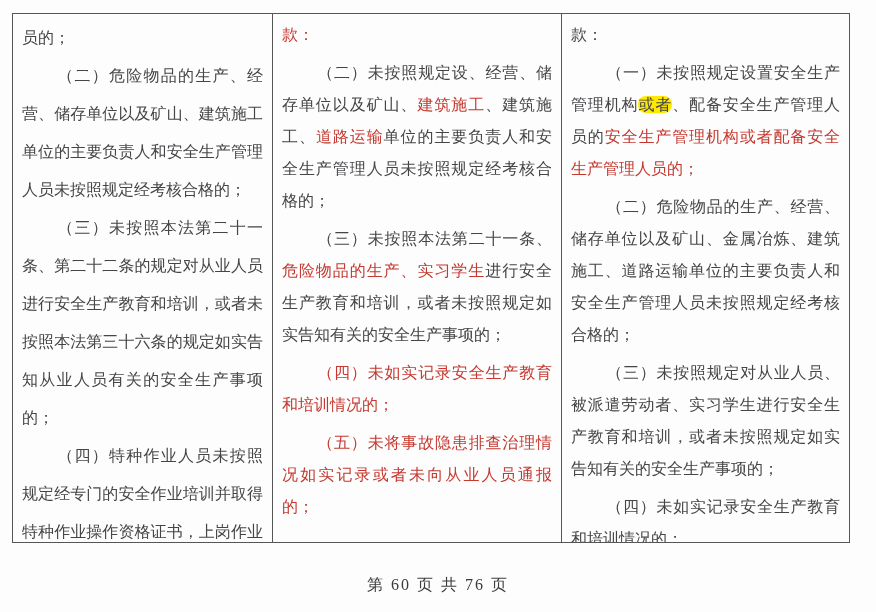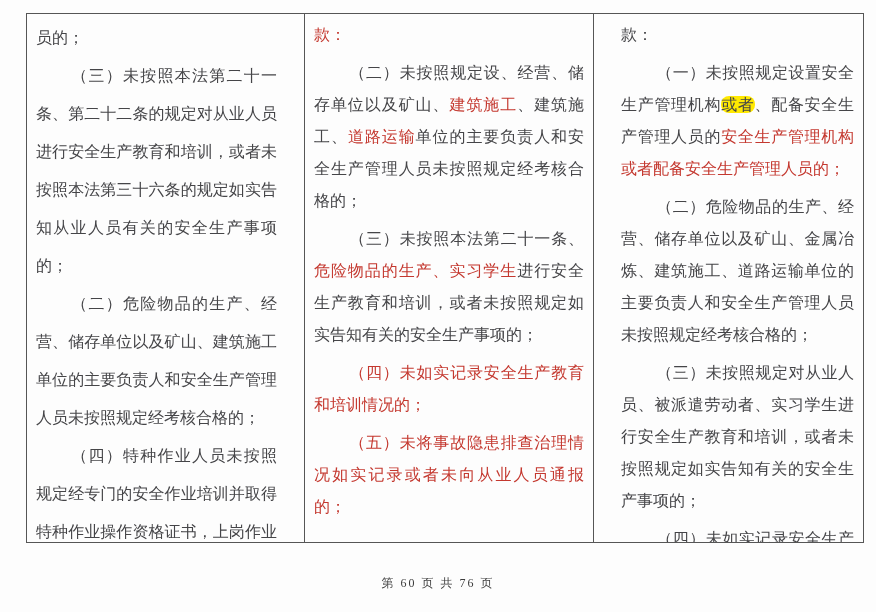--- a/index.html
+++ b/index.html
@@ -5,29 +5,28 @@
   * { margin: 0; padding: 0; box-sizing: border-box; }
   html, body { width: 876px; height: 612px; }
   body {
     position: relative;
     background: #fdfdfd;
     font-family: "Liberation Serif", "DejaVu Serif", serif;
     overflow: hidden;
   }
   .law-table {
     position: absolute;
-    left: 26px;
+    left: 12px;
     top: 13px;
     width: 838px;
     height: 530px;
     display: flex;
     border: 1px solid var(--border, #565656);
     background: #fdfdfd;
     overflow: hidden;
-    gap: 18px;
   }
   .col {
     height: 100%;
     padding: 5px 9px 0 9px;
     color: var(--text, #454548);
     text-align: justify;
     overflow: hidden;
   }
   .col-0 {
     width: 259px;
@@ -52,33 +51,33 @@
   .para.indent { text-indent: 2.2em; }
   .run.black { color: var(--text, #454548); }
   .run.red { color: var(--red, #c4382f); }
   .run.hl { background: var(--highlight, #ffe900); border-radius: 8px; }
   .page-footer {
     position: absolute;
     left: 0;
     right: 0;
     top: 575px;
     text-align: center;
-    font-size: 12px;
+    font-size: 16px;
     letter-spacing: 2px;
     color: #3c3c3c;
   }
 </style>
 </head>
 <body>
 
 <div class="law-table">
   <div class="col col-0" id="col-0">
       <p class="para"><span class="run black">员的；</span></p>
+      <p class="para indent"><span class="run black">（二）危险物品的生产、经营、储存单位以及矿山、建筑施工单位的主要负责人和安全生产管理人员未按照规定经考核合格的；</span></p>
       <p class="para indent"><span class="run black">（三）未按照本法第二十一条、第二十二条的规定对从业人员进行安全生产教育和培训，或者未按照本法第三十六条的规定如实告知从业人员有关的安全生产事项的；</span></p>
-      <p class="para indent"><span class="run black">（二）危险物品的生产、经营、储存单位以及矿山、建筑施工单位的主要负责人和安全生产管理人员未按照规定经考核合格的；</span></p>
       <p class="para indent"><span class="run black">（四）特种作业人员未按照规定经专门的安全作业培训并取得特种作业操作资格证书，上岗作业的。</span></p>
     </div>
   <div class="col col-1" id="col-1">
       <p class="para"><span class="run red">款：</span></p>
       <p class="para indent"><span class="run black">（二）未按照规定设、经营、储存单位以及矿山、</span><span class="run red">建筑施工</span><span class="run black">、建筑施工、</span><span class="run red">道路运输</span><span class="run black">单位的主要负责人和安全生产管理人员未按照规定经考核合格的；</span></p>
       <p class="para indent"><span class="run black">（三）未按照本法第二十一条、</span><span class="run red">危险物品的生产、实习学生</span><span class="run black">进行安全生产教育和培训，或者未按照规定如实告知有关的安全生产事项的；</span></p>
       <p class="para indent"><span class="run red">（四）未如实记录安全生产教育和培训情况的；</span></p>
       <p class="para indent"><span class="run red">（五）未将事故隐患排查治理情况如实记录或者未向从业人员通报的；</span></p>
     </div>
   <div class="col col-2" id="col-2">

